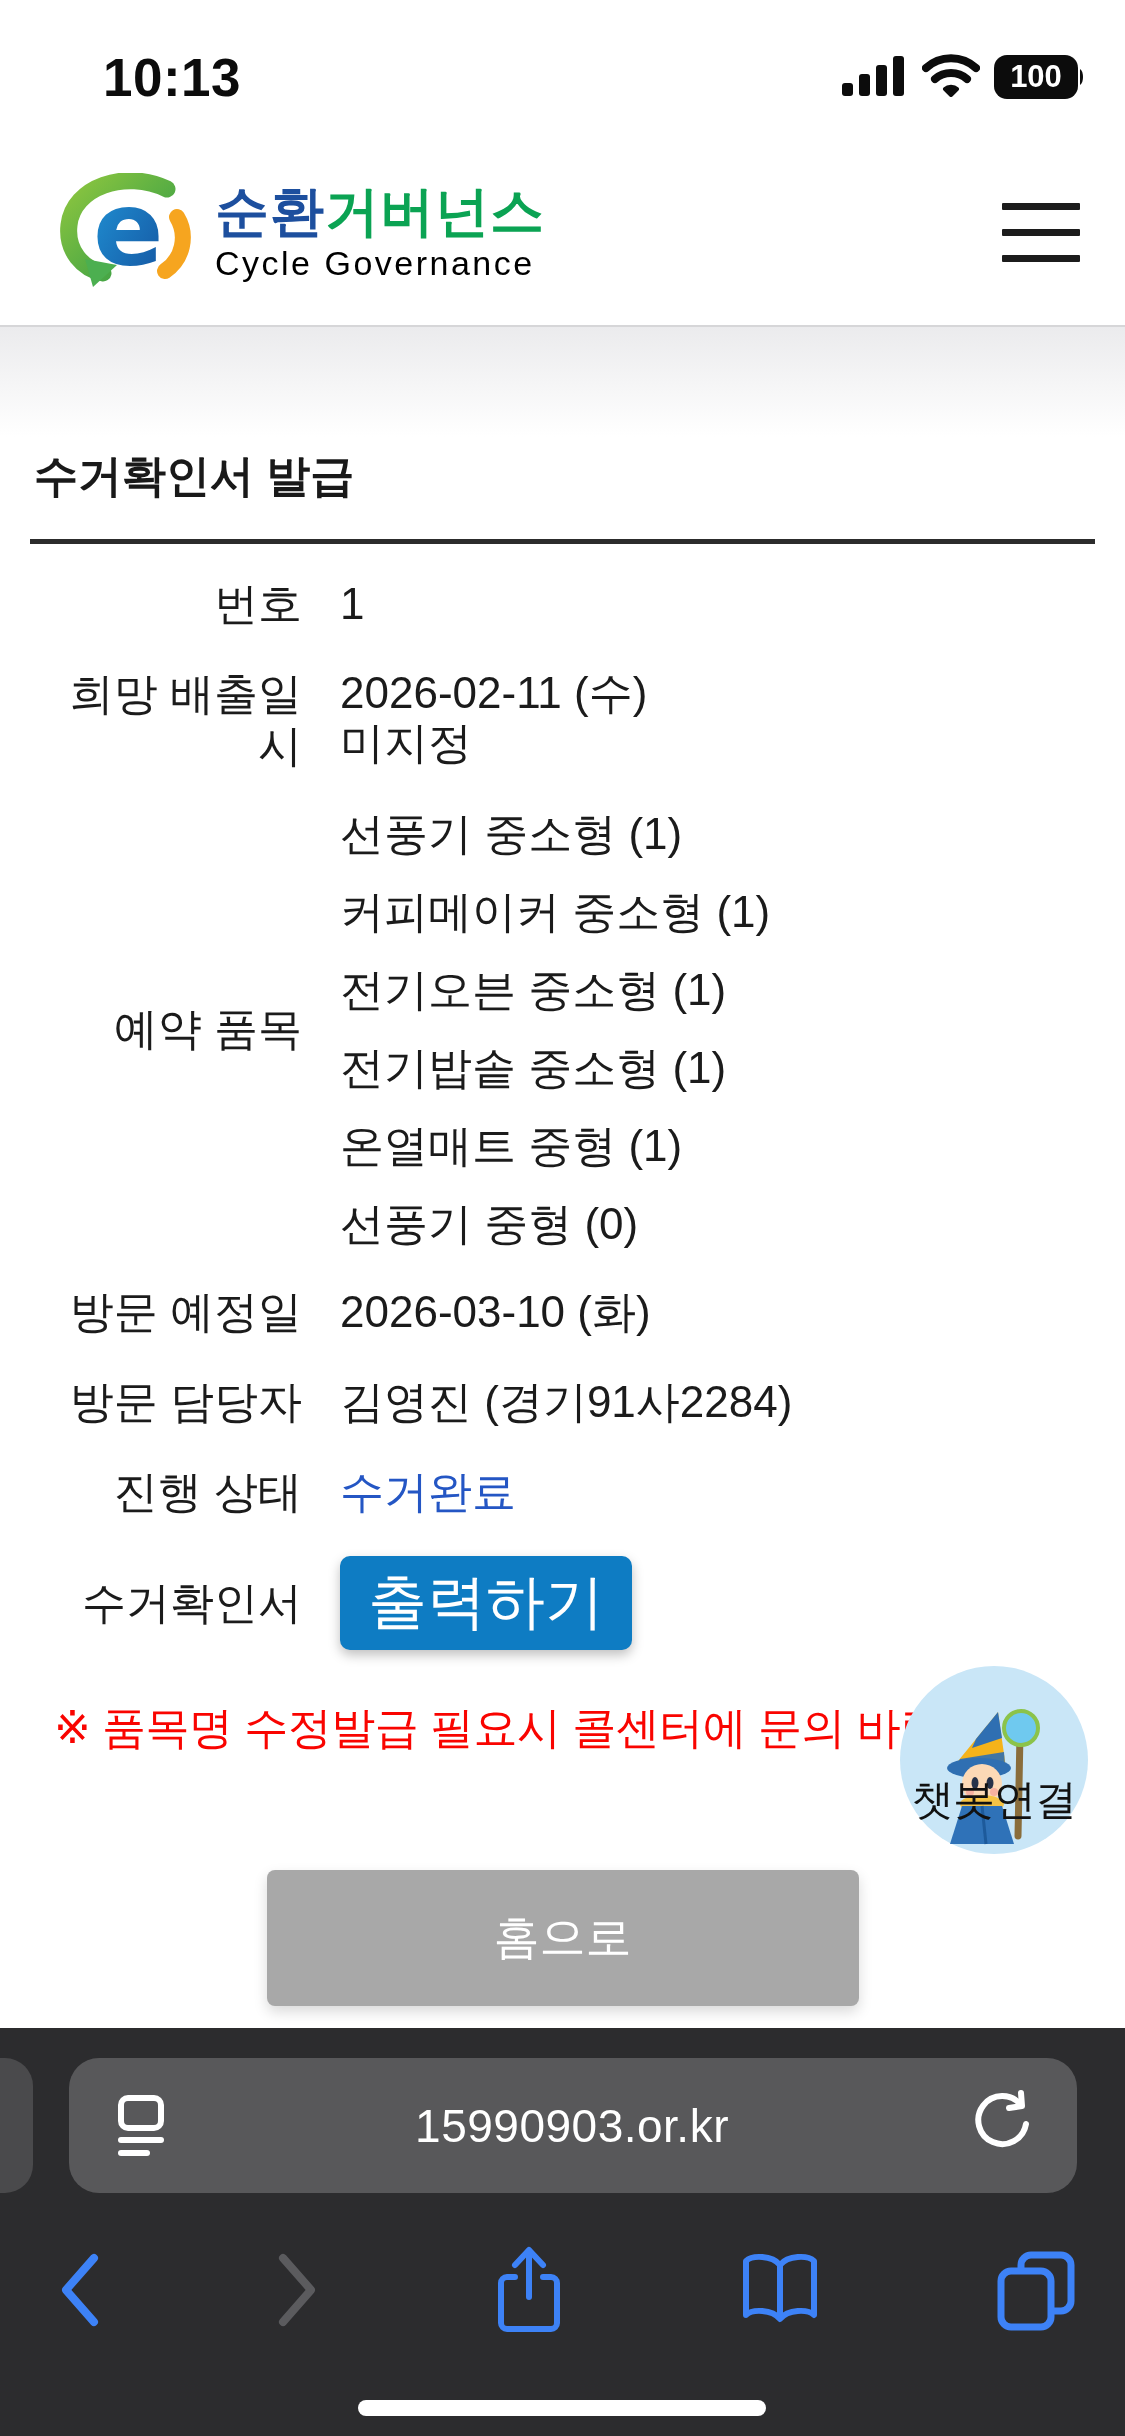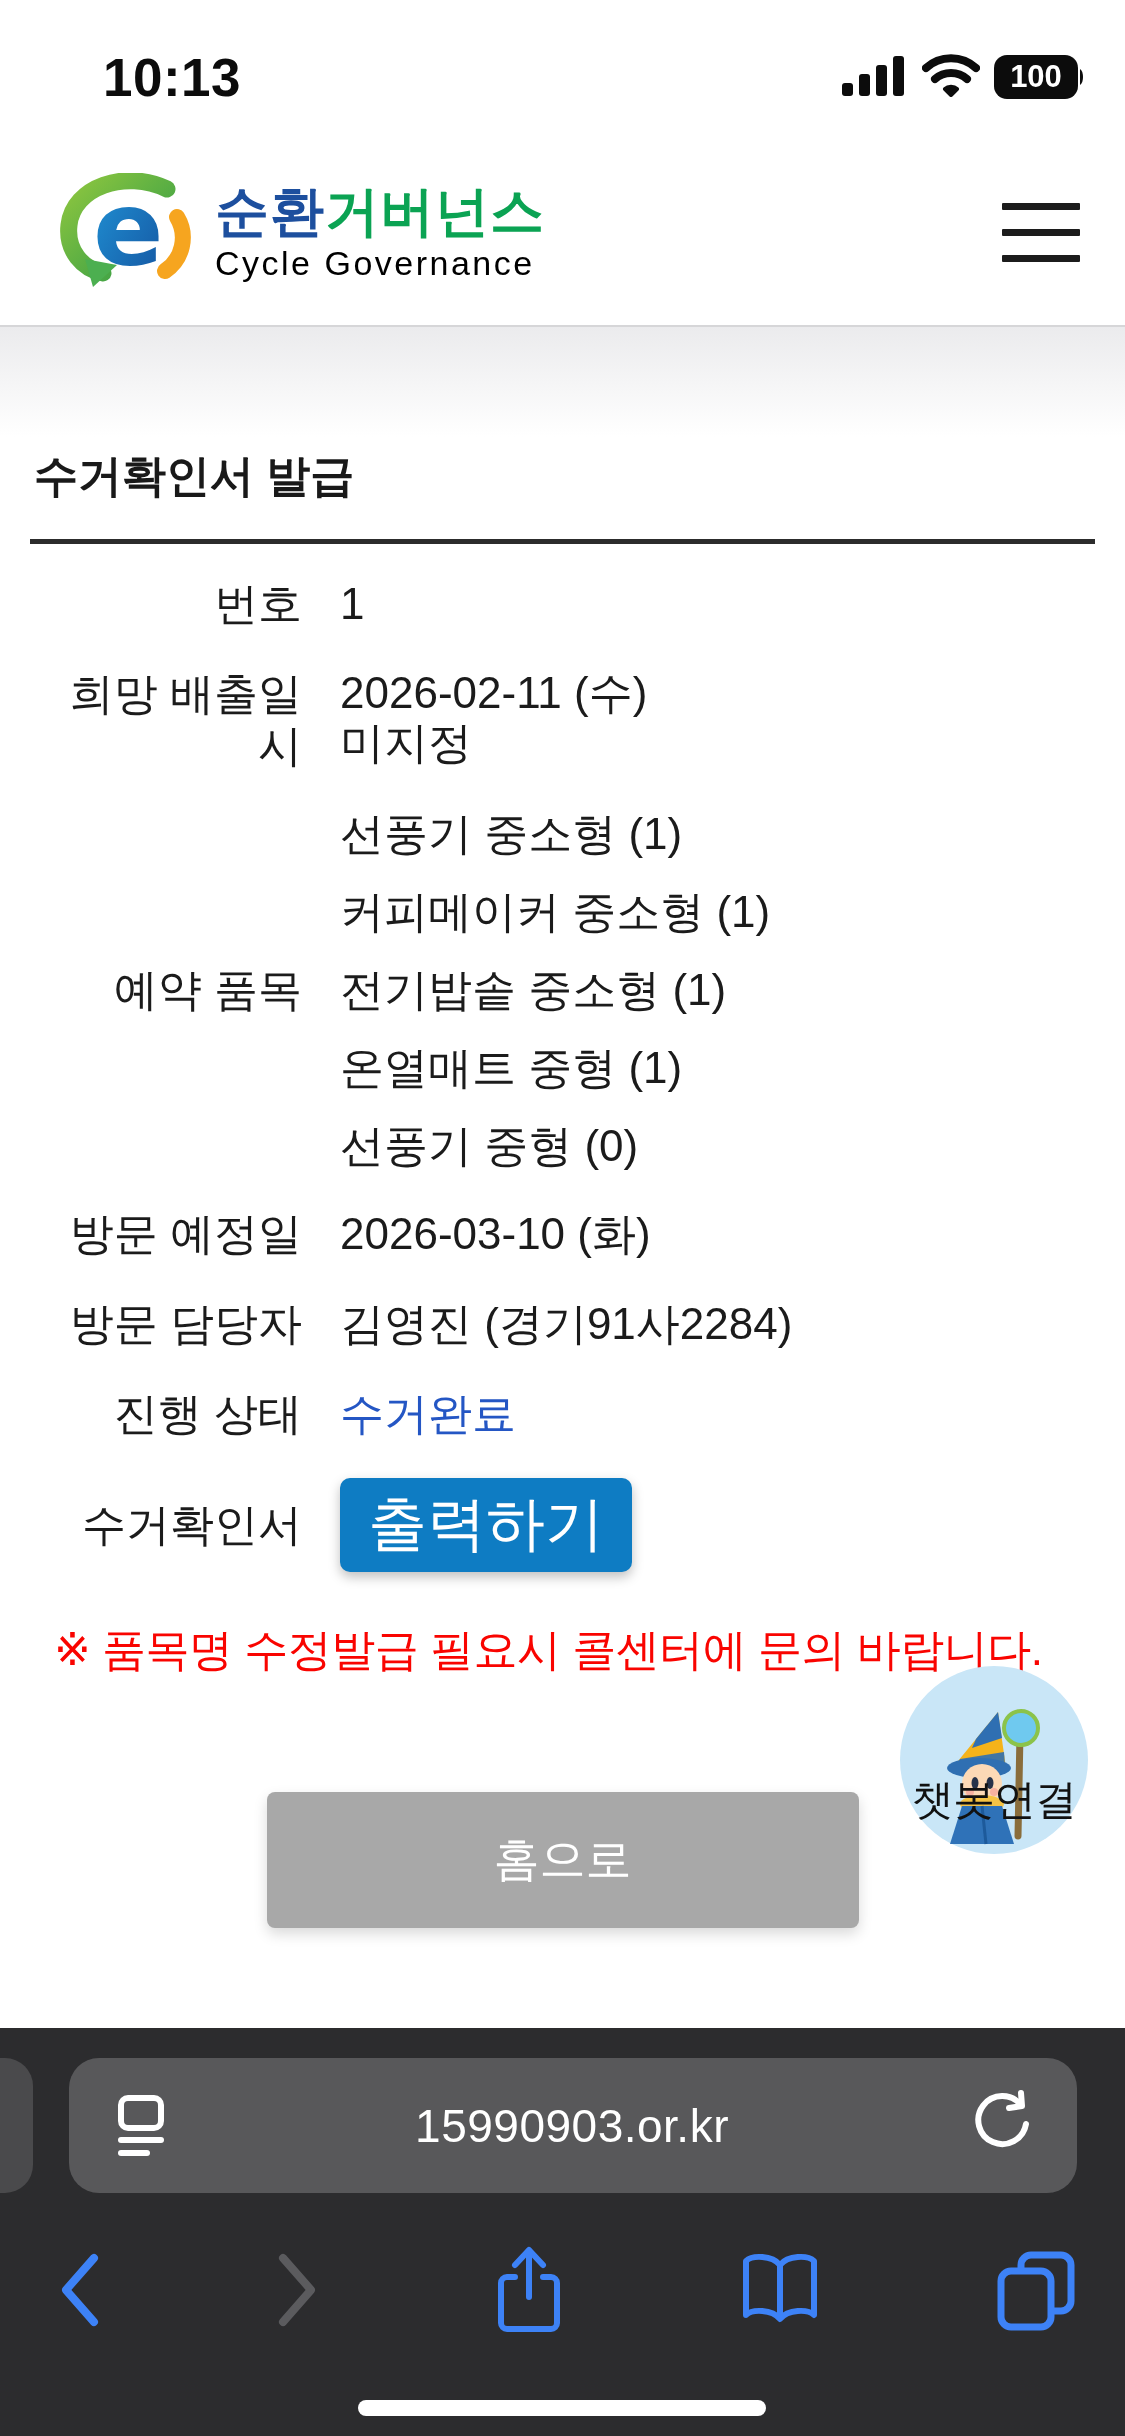--- a/index.html
+++ b/index.html
@@ -189,20 +189,21 @@
         <div>2026-02-11 (수)</div>
         <div>미지정</div>
       </div>
     </div>
 
     <div class="row">
       <div class="row-label">예약 품목</div>
       <div class="row-value items">
         <div>선풍기 중소형 (1)</div>
         <div>커피메이커 중소형 (1)</div>
+        <div>전기오븐 중소형 (1)</div>
         <div>전기밥솥 중소형 (1)</div>
         <div>온열매트 중형 (1)</div>
         <div>선풍기 중형 (0)</div>
       </div>
     </div>
 
     <div class="row">
       <div class="row-label">방문 예정일</div>
       <div class="row-value">2026-03-10 (화)</div>
     </div>

